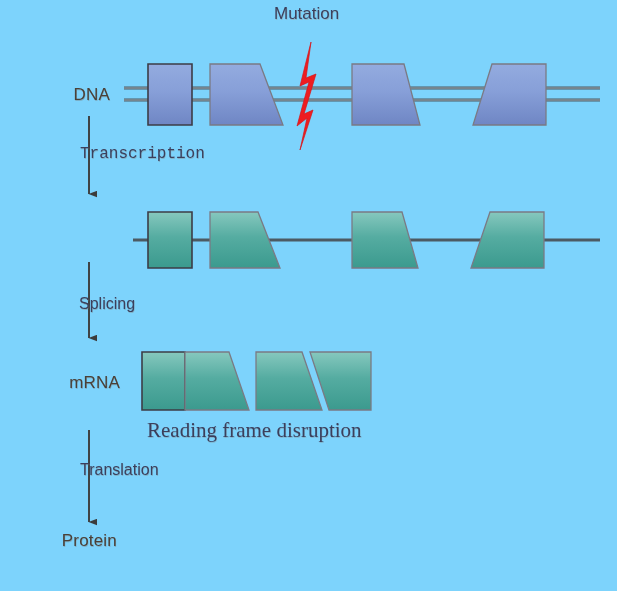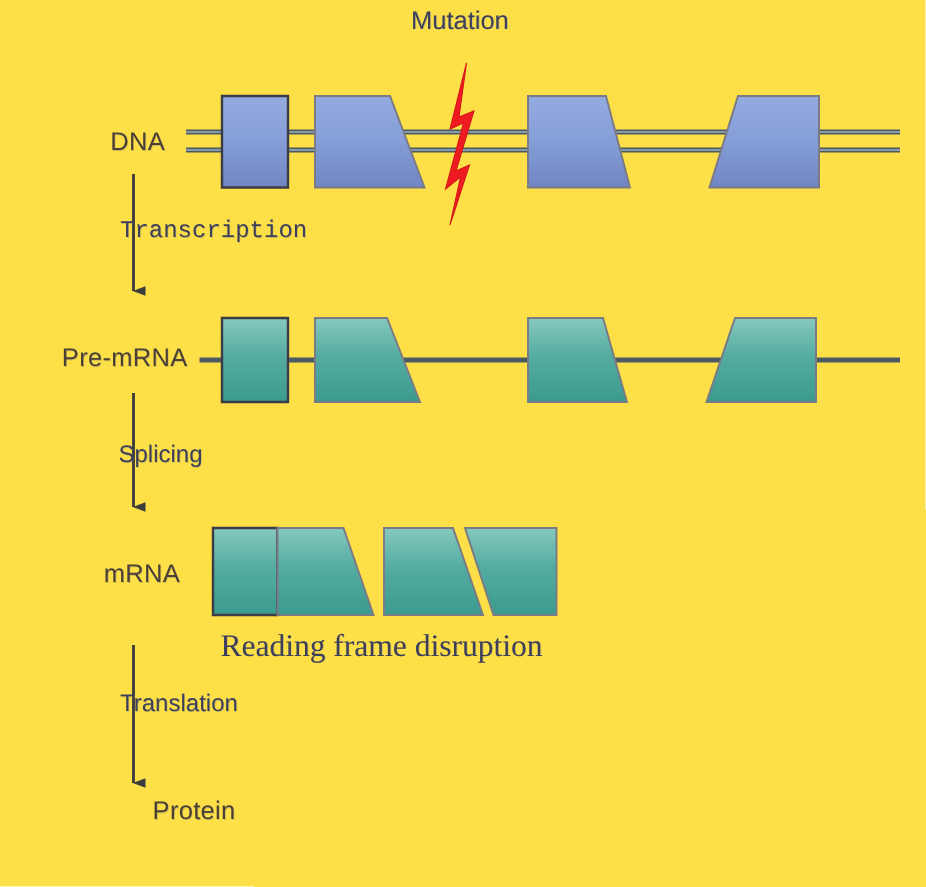--- a/index.html
+++ b/index.html
@@ -4,21 +4,21 @@
 <style>
   html, body {
     margin: 0;
     padding: 0;
     background: #ffffff;
   }
   #figure {
     position: relative;
     width: 617px;
     height: 591px;
-    background: #fde047;
+    background: #7dd3fc;
     font-family: "Liberation Sans", sans-serif;
     overflow: hidden;
   }
   .row-label {
     position: absolute;
     color: #4a4038;
     font-size: 17px;
     letter-spacing: 0.2px;
     white-space: nowrap;
     text-align: right;
@@ -131,23 +131,22 @@
     <g>
       <line x1="89" y1="116" x2="89" y2="194" stroke="#3c3c3c" stroke-width="1.9" marker-end="url(#arrowHead)"></line>
       <line x1="89" y1="262" x2="89" y2="338" stroke="#3c3c3c" stroke-width="1.9" marker-end="url(#arrowHead)"></line>
       <line x1="89" y1="430" x2="89" y2="522" stroke="#3c3c3c" stroke-width="1.9" marker-end="url(#arrowHead)"></line>
     </g>
   </svg>
 
   <div class="mut-label" style="left:274px; top:4px;">Mutation</div>
 
   <div class="row-label" style="left:0px; top:85px; width:78px;padding-left:32px;">DNA</div>
-  <div class="row-label" style="left:0px; top:229px; width:125px;">Pre-mRNA</div>
   <div class="row-label" style="left:0px; top:373px; width:120px;">mRNA</div>
-  <div class="row-label" style="left:0px; top:531px; width:117px;padding-left:40px;">Protein</div>
+  <div class="row-label" style="left:0px; top:531px; width:117px;">Protein</div>
 
   <div class="step-label" style="left:80px; top:145px;font-family:Liberation Mono, monospace;">Transcription</div>
   <div class="step-label" style="left:79px; top:295px;">Splicing</div>
   <div class="step-label" style="left:80px; top:461px;">Translation</div>
 
   <div class="annot-label" style="left:147px; top:418px;">Reading frame disruption</div>
 
 
 </div>
 

